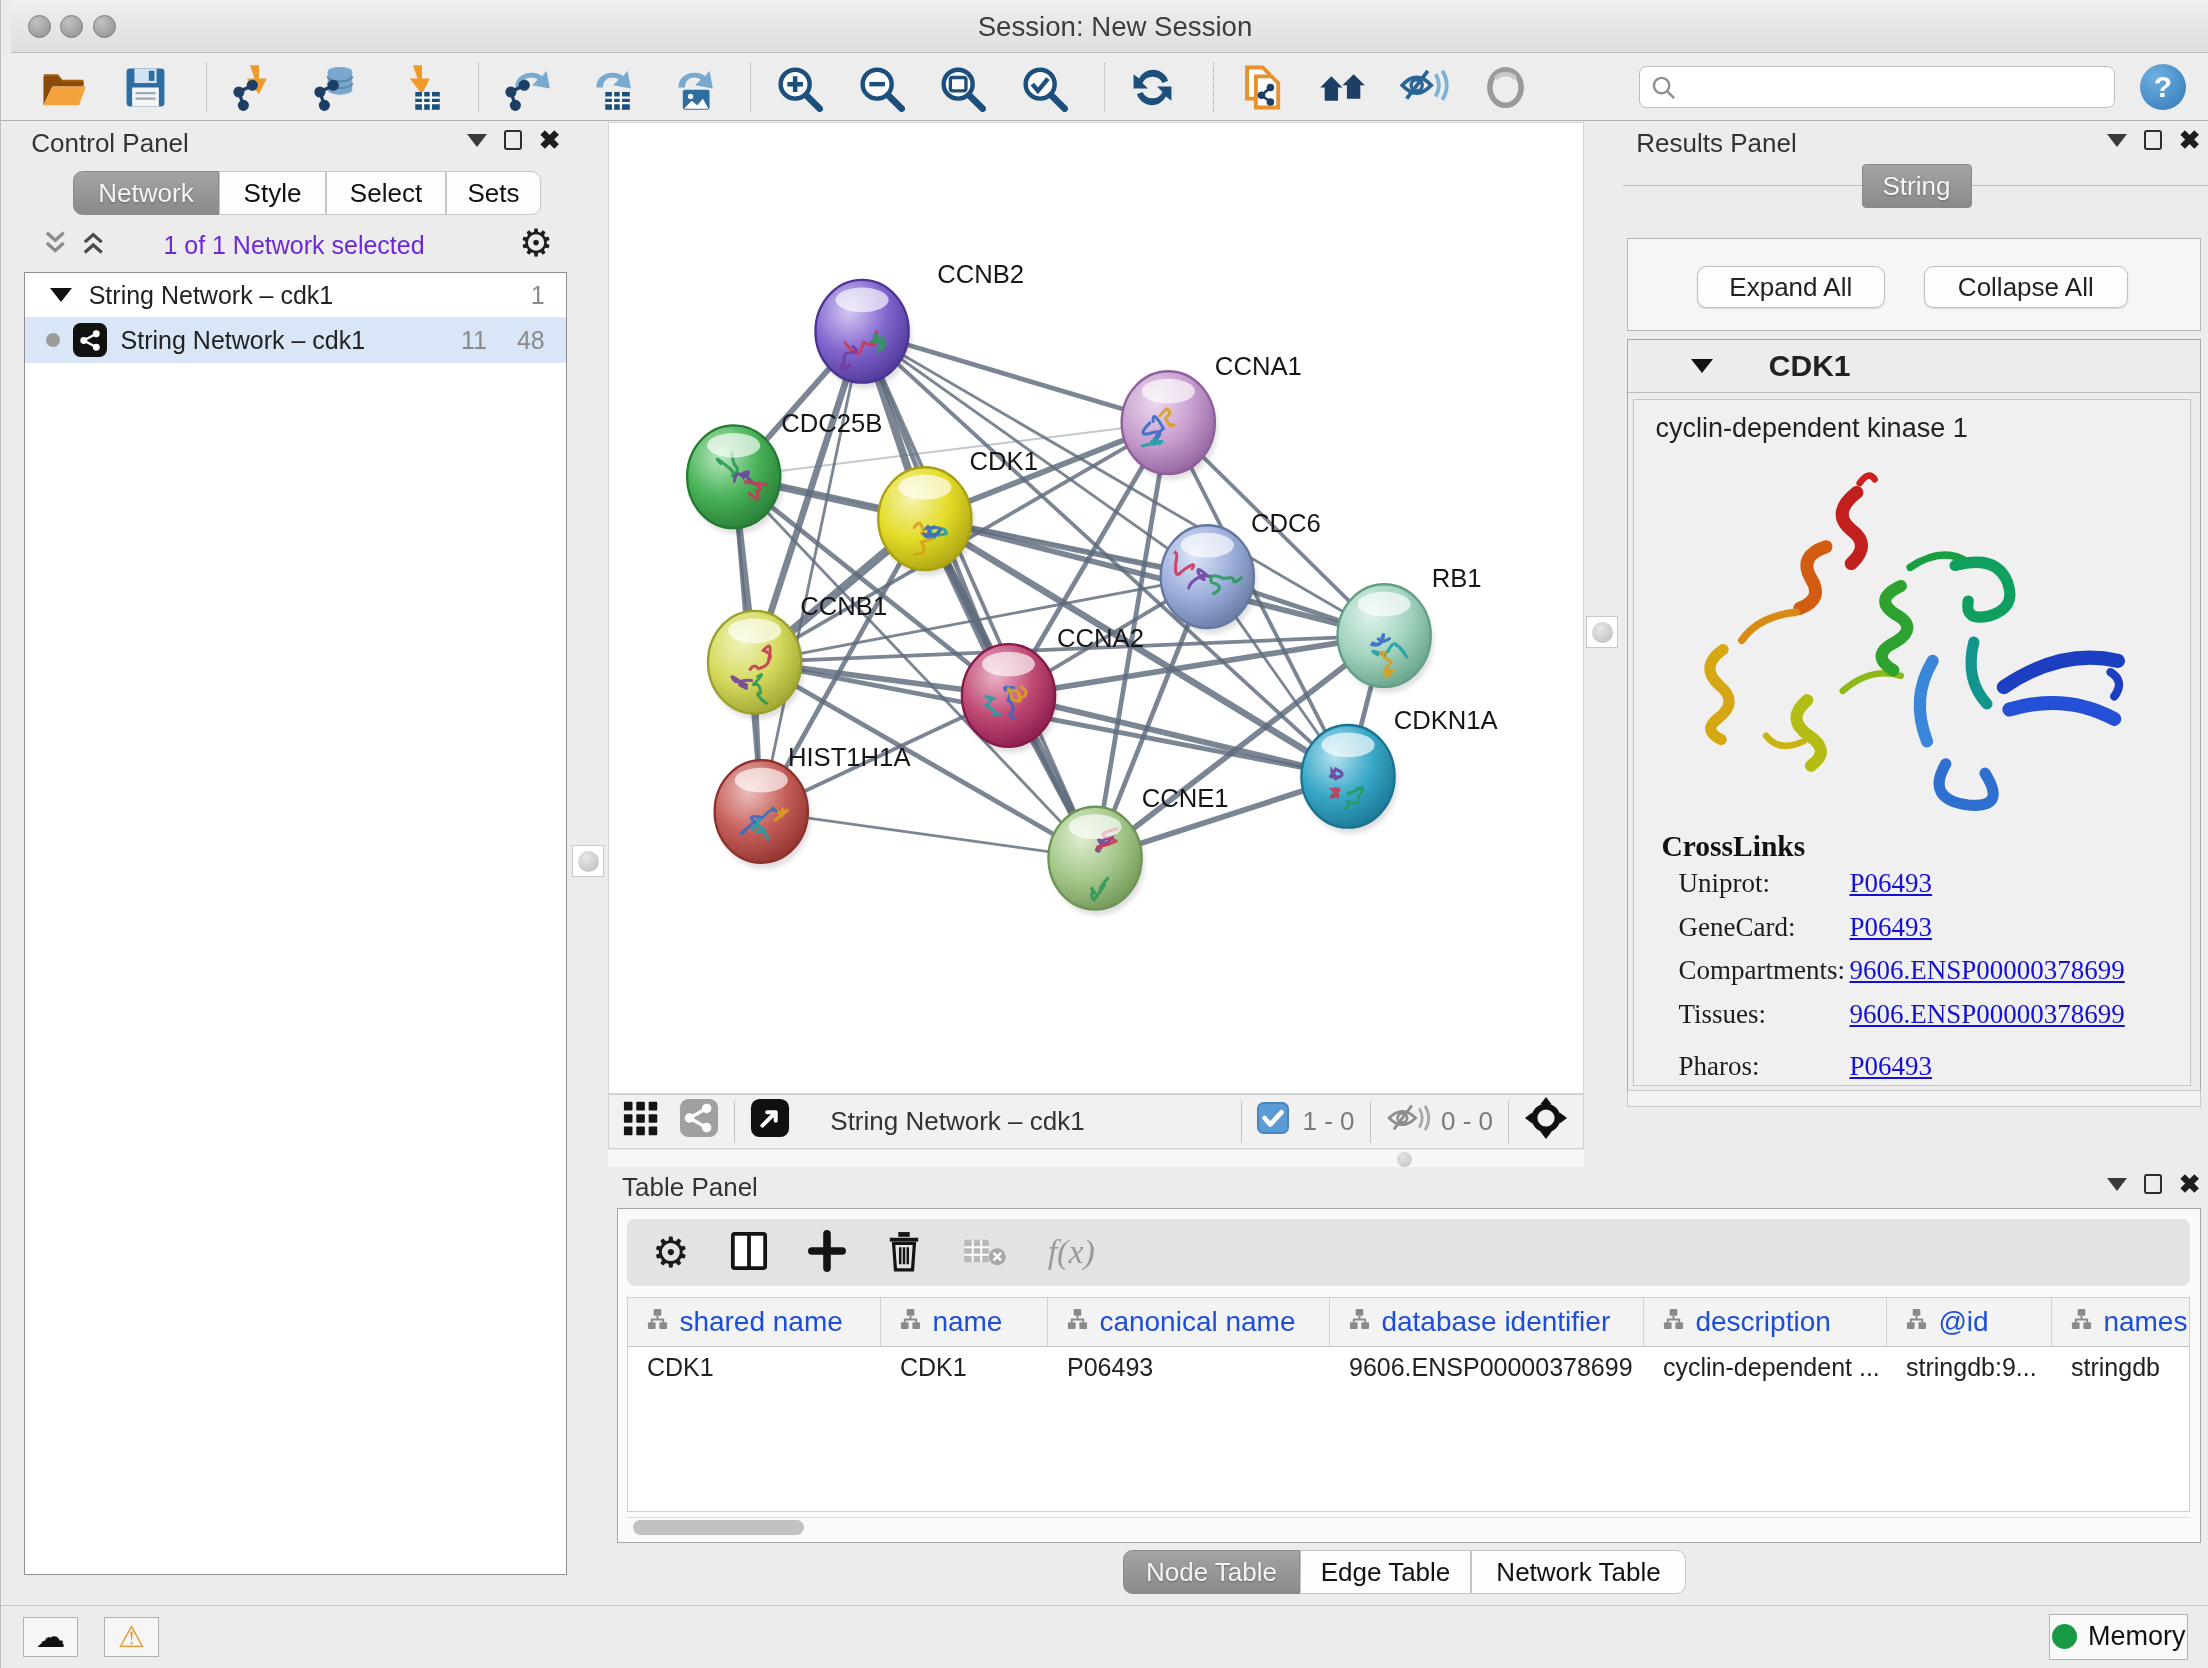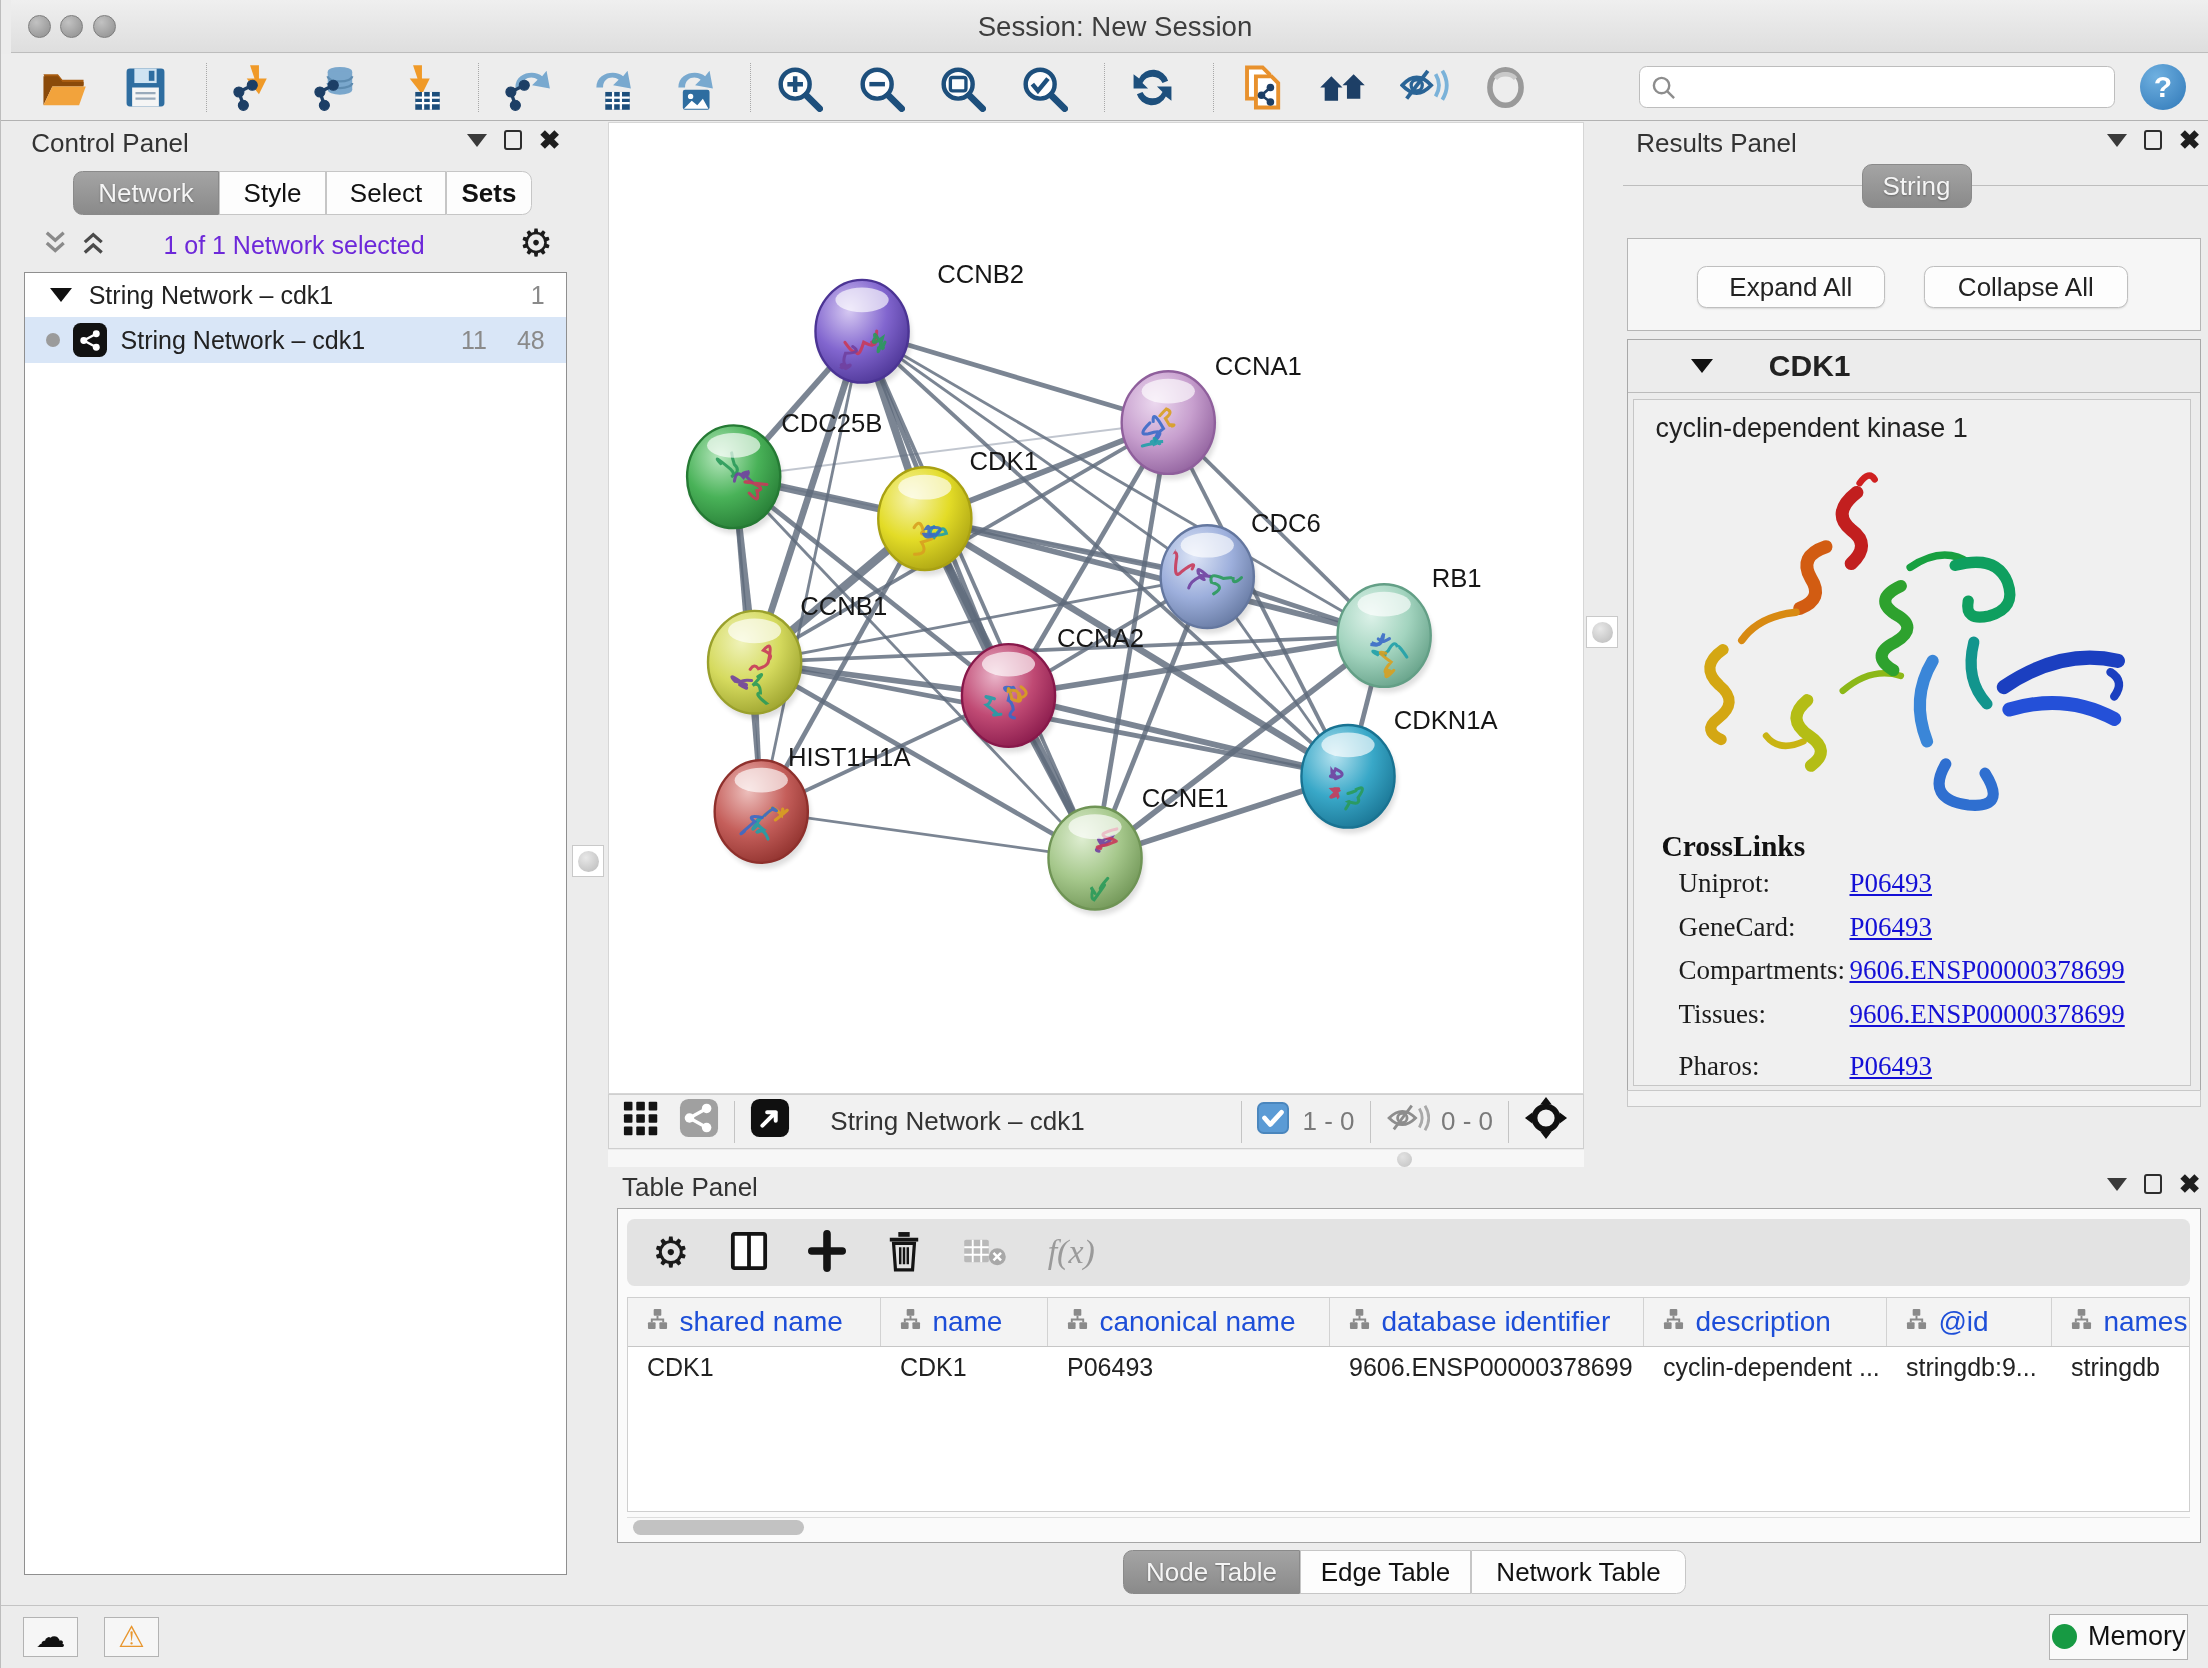--- a/index.html
+++ b/index.html
@@ -54,21 +54,21 @@
 
   
   #net-canvas { left:607px; top:122px; width:976px; height:972px; background:#fff; border:1px solid #d6d6d6; }
   #net-bar { left:607px; top:1094px; width:976px; height:55px; background:#f1f1f1; border:1px solid #cfcfcf; display:flex; align-items:center; font-size:26px; color:#444; }
   .nb-sep { height:42px; border-left:1px solid #c4c4c4; margin:0 15px; }
   #net-substrip { left:607px; top:1150px; width:976px; height:17px; background:#f7f7f7; }
   #net-substrip i { position:absolute; left:789px; top:1.9px; width:15px; height:15px; border-radius:50%; background:radial-gradient(circle at 38% 32%, #e2e2e2, #c2c2c2); }
 
   
   #results-panel { left:1622px; top:122px; width:587px; height:989px; }
-  #rp-tab { position:absolute; left:50%; transform:translateX(-50%); top:42px; width:110px; z-index:2; border-radius:10px; }
+  #rp-tab { position:absolute; left:50%; transform:translateX(-50%); top:42px; width:110px; z-index:2; border-radius:4px; }
   #rp-body { position:absolute; left:0; top:63px; width:587px; height:924px; background:#ececec; border-top:1.9px solid #bdbdbd; }
   #rp-btnbox { position:absolute; left:3.8px; top:52px; width:574px; height:93px; background:#f6f6f6; border:1.9px solid #b5b5b5; }
   .rp-btn { position:absolute; top:27px; height:42px; background:#fdfdfd; border:1px solid #bfbfbf; border-radius:9.5px; font-size:26px; display:flex; align-items:center; justify-content:center; box-shadow:0 1px 1.9px rgba(0,0,0,.12); }
   #rp-section { position:absolute; left:3.8px; top:153px; width:574px; height:753px; background:#ececec; border:1.9px solid #a8a8a8; }
   #rp-sec-head { position:relative; height:53px; border-bottom:1px solid #bbb; }
   #rp-sec-head .tri { position:absolute; left:63px; top:19px; margin:0; }
   #rp-gene { position:absolute; left:141px; top:8.6px; font-size:30px; font-weight:bold; }
   #rp-inner { position:absolute; left:5.7px; top:59px; width:558px; height:687px; background:#f0f0f0; border:1px solid #c6c6c6; }
   #rp-desc { position:absolute; left:21px; top:13.3px; font-size:27px; color:#222; }
   #rp-protein { position:absolute; left:27px; top:55px; }
@@ -280,21 +280,21 @@
     <div class="panel-head">Control Panel</div>
     <div class="panel-icons">
       <span class="pi-collapse"></span>
       <span class="pi-float"></span>
       <span class="pi-close">✖</span>
     </div>
     <div id="cp-tabs">
         <div class="tabbtn active first" style="width: 146px;">Network</div>
         <div class="tabbtn" style="width: 107px;">Style</div>
         <div class="tabbtn" style="width: 120px;">Select</div>
-        <div class="tabbtn last" style="width: 86px; font-weight: bold;">Sets</div>
+        <div class="tabbtn last" style="width: 95px;">Sets</div>
       </div>
     <div id="cp-selector">
       <span class="chev" style="left:23px">
         <svg width="28.5" height="30" viewBox="0 0 30 32">
             <path d="M6 4l9 8 9-8M6 15l9 8 9-8" fill="none" stroke="#8a8a8a" stroke-width="3.5"></path>
           </svg></span>
       <span class="chev" style="left:61px">
         <svg width="28.5" height="30" viewBox="0 0 30 32">
             <path d="M6 14l9-8 9 8M6 25l9-8 9 8" fill="none" stroke="#4a4a4a" stroke-width="3.5"></path>
           </svg></span>

